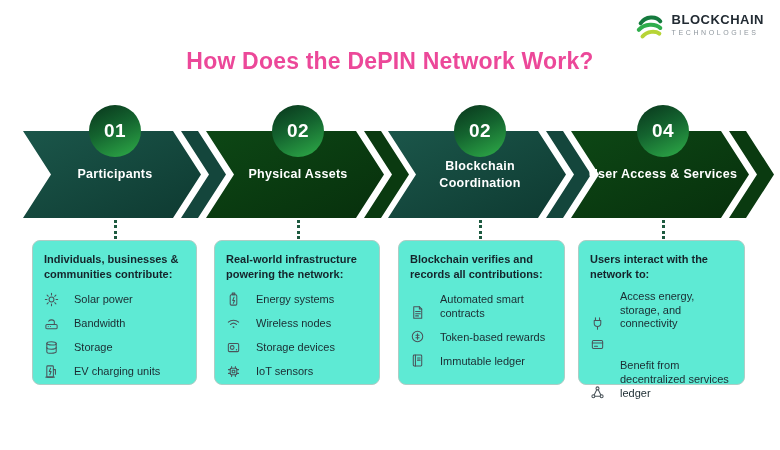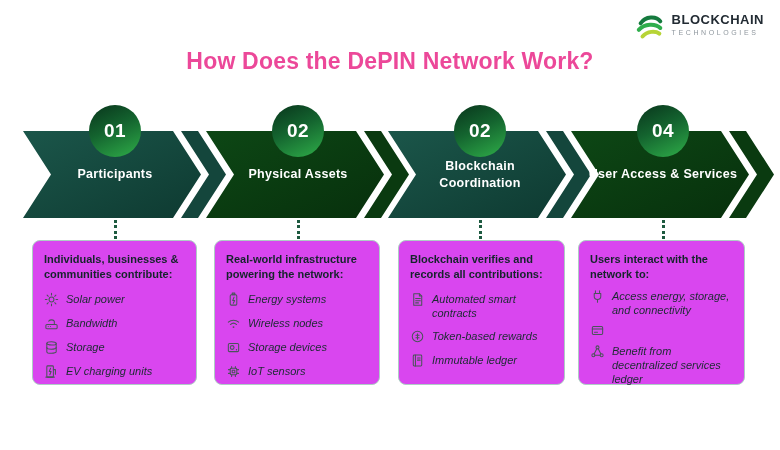--- a/index.html
+++ b/index.html
@@ -29,25 +29,25 @@
     position:absolute;top:131px;height:87px;display:flex;align-items:center;justify-content:center;
     text-align:center;color:#ffffff;font-size:12.5px;font-weight:bold;letter-spacing:.3px;line-height:1.35;
   }
   .dotted-connector{
     position:absolute;top:220px;height:19px;width:0;
     border-left:3px dotted #1d5a40;
   }
   
   .card{
     position:absolute;top:240px;height:145px;box-sizing:border-box;
-    background:#d946ef;border:1px solid #aecdc5;border-radius:8px;
+    background:#5eead4;border:1px solid #aecdc5;border-radius:8px;
     padding:11px 10px 8px 11px;
   }
   .card-heading{font-size:11px;font-weight:bold;color:#15242b;line-height:1.4;margin-bottom:4px;}
-  .card-item{display:flex;align-items:flex-start;gap:7px;margin-top:10px;font-style:italic;}
+  .card-item{display:flex;align-items:flex-end;gap:15px;margin-top:10px;}
   .card.tight .card-item{margin-top:7px;}
   .card-item .item-icon{width:15px;height:15px;flex:0 0 auto;margin-top:-1px;}
   .item-label{font-size:11px;color:#1b2b31;line-height:1.25;}
   .icon-stroke{stroke:#4a545a;fill:none;stroke-width:1.1;stroke-linecap:round;stroke-linejoin:round;}
 </style>
 </head>
 <body>
 
 <div class="canvas">
 

